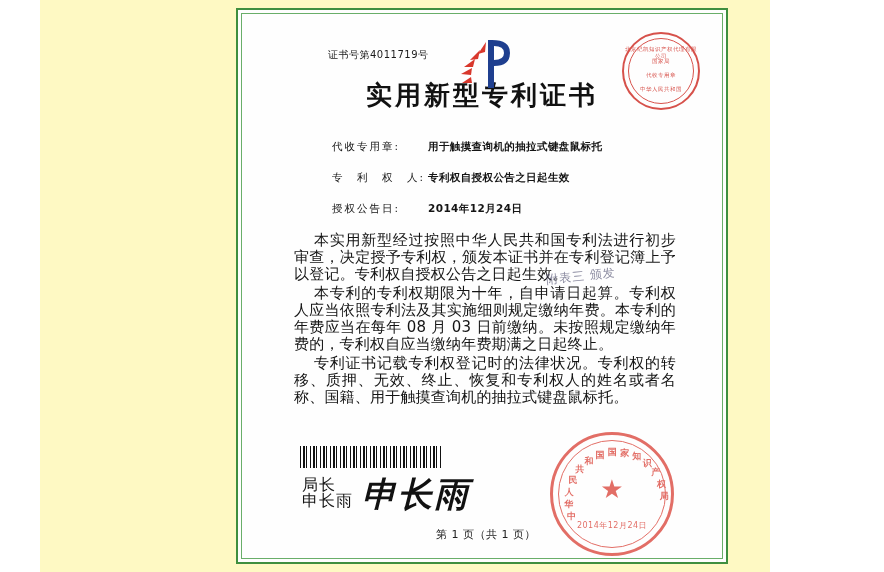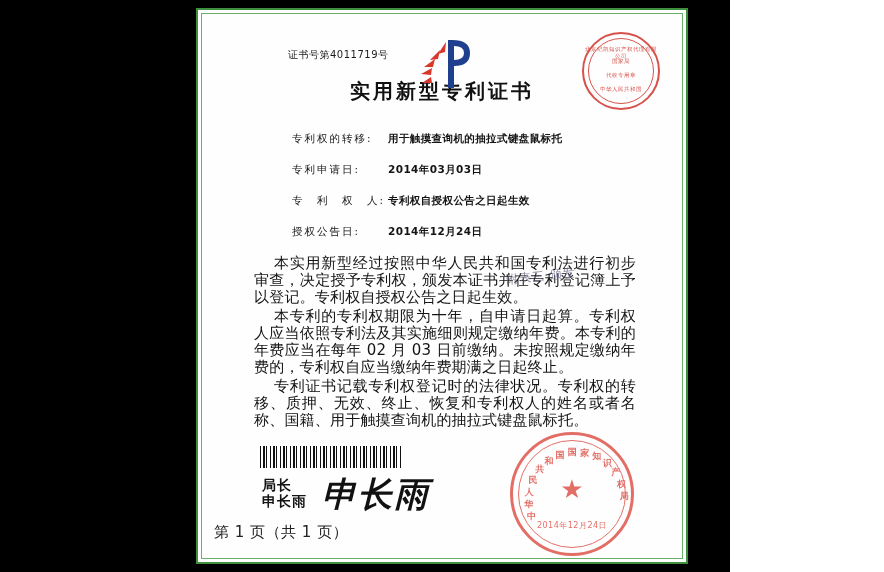--- a/index.html
+++ b/index.html
@@ -10,21 +10,22 @@
   body {
     width: 884px;
     height: 572px;
     font-family: "DejaVu Sans", "Liberation Sans", sans-serif;
     overflow: hidden;
   }
   .page {
     position: relative;
     width: 730px;
     height: 572px;
-    background: #000000;
+    background: #fef9c3;
+    margin-left: 40px;
   }
   
   .sheet {
     position: absolute;
     left: 196px;
     top: 8px;
     width: 492px;
     height: 556px;
     background: #fefefe;
     box-sizing: border-box;
@@ -102,21 +103,21 @@
     font-family: "DejaVu Sans", "Liberation Sans", sans-serif;
   }
   .seal-top .s1 { top: 12px; }
   .seal-top .s2 { top: 24px; }
   .seal-top .s3 { top: 38px; }
   .seal-top .s4 { top: 52px; }
 
   .title {
     margin-top: 16px;
     text-align: center;
-    font-size: 20px;
+    font-size: 26px;
     font-weight: bold;
     letter-spacing: 3px;
     color: #111;
     font-family: "DejaVu Sans", "Liberation Sans", sans-serif;
   }
 
   .fields {
     margin-top: 26px;
     margin-left: 78px;
   }
@@ -181,25 +182,24 @@
       #111 6px, #111 7px,
       #fff 7px, #fff 10px
     );
   }
 
   
   .sig-label {
     position: absolute;
     left: 48px;
     top: 455px;
-    font-size: 14px;
+    font-size: 16px;
     line-height: 16px;
     color: #141414;
     letter-spacing: 1px;
-    font-weight: bold;
   }
   .sig-script {
     position: absolute;
     left: 108px;
     top: 450px;
     font-family: "DejaVu Serif", "Liberation Serif", serif;
     font-size: 34px;
     font-style: italic;
     font-weight: bold;
     color: #111;
@@ -251,25 +251,25 @@
     position: absolute;
     width: 100%;
     bottom: 22px;
     text-align: center;
     font-size: 8px;
     letter-spacing: .5px;
   }
 
   .footer {
     position: absolute;
-    left: 0;
+    left: 8px;
     right: 0;
     bottom: 12px;
-    text-align: left;
-    font-size: 15px;
+    text-align: center;
+    font-size: 11px;
     color: #222;
     letter-spacing: .5px;
   }
 </style>
 </head>
 <body>
 
 <div class="page">
   <div class="sheet">
     <div class="border-outer"></div>
@@ -296,36 +296,33 @@
         <div class="s-line s1">北京纪凯知识产权代理有限公司</div>
         <div class="s-line s2">国家局</div>
         <div class="s-line s3">代收专用章</div>
         <div class="s-line s4">中华人民共和国</div>
       </div>
 
       <div class="title">实用新型专利证书</div>
 
       <div class="fields">
         <div class="field">
-          <span class="lbl">专利权的转移:</span><span class="val">用于触摸查询机的抽拉式键盘鼠标托</span>
-        </div>
-        <div class="field">
-          <span class="lbl">专利申请日:</span><span class="val">2014年03月03日</span>
+          <span class="lbl">代收专用章:</span><span class="val">用于触摸查询机的抽拉式键盘鼠标托</span>
         </div>
         <div class="field">
           <span class="lbl">专　利　权　人:</span><span class="val">专利权自授权公告之日起生效</span>
         </div>
         <div class="field">
           <span class="lbl">授权公告日:</span><span class="val">2014年12月24日</span>
         </div>
       </div>
 
       <div class="paras">
         <div class="para">本实用新型经过按照中华人民共和国专利法进行初步审查，决定授予专利权，颁发本证书并在专利登记簿上予以登记。专利权自授权公告之日起生效。</div>
-        <div class="para">本专利的专利权期限为十年，自申请日起算。专利权人应当依照专利法及其实施细则规定缴纳年费。本专利的年费应当在每年 02 月 03 日前缴纳。未按照规定缴纳年费的，专利权自应当缴纳年费期满之日起终止。</div>
+        <div class="para">本专利的专利权期限为十年，自申请日起算。专利权人应当依照专利法及其实施细则规定缴纳年费。本专利的年费应当在每年 08 月 03 日前缴纳。未按照规定缴纳年费的，专利权自应当缴纳年费期满之日起终止。</div>
         <div class="para">专利证书记载专利权登记时的法律状况。专利权的转移、质押、无效、终止、恢复和专利权人的姓名或者名称、国籍、用于触摸查询机的抽拉式键盘鼠标托。</div>
       </div>
 
       <div class="handwrite">附表三 颁发</div>
 
       <div class="barcode"></div>
 
       <div class="sig-label">
         <div>局长</div>
         <div>申长雨</div>

